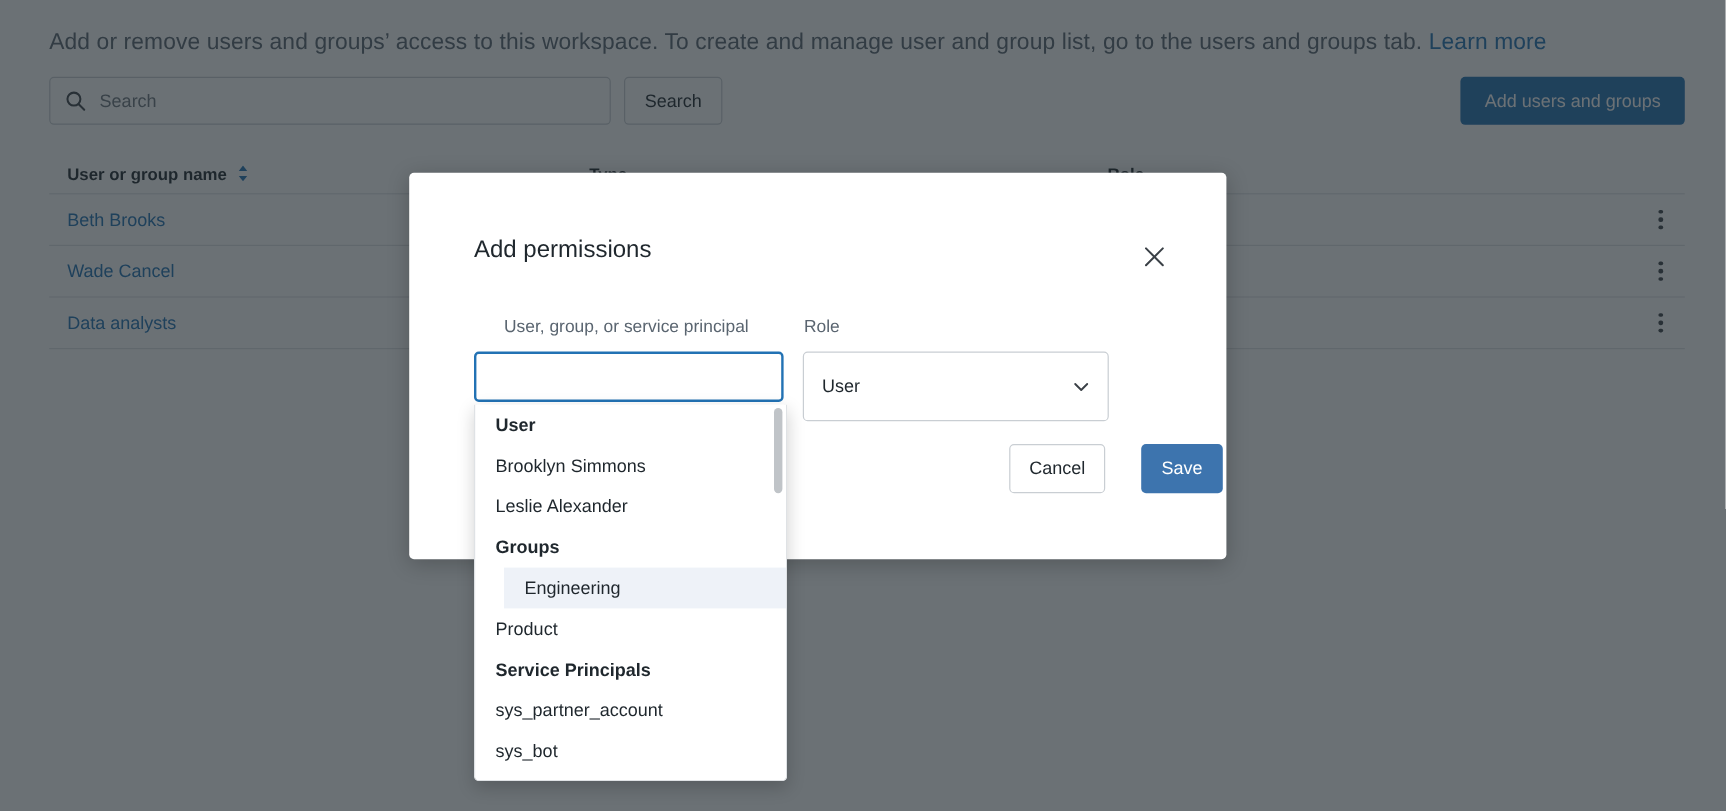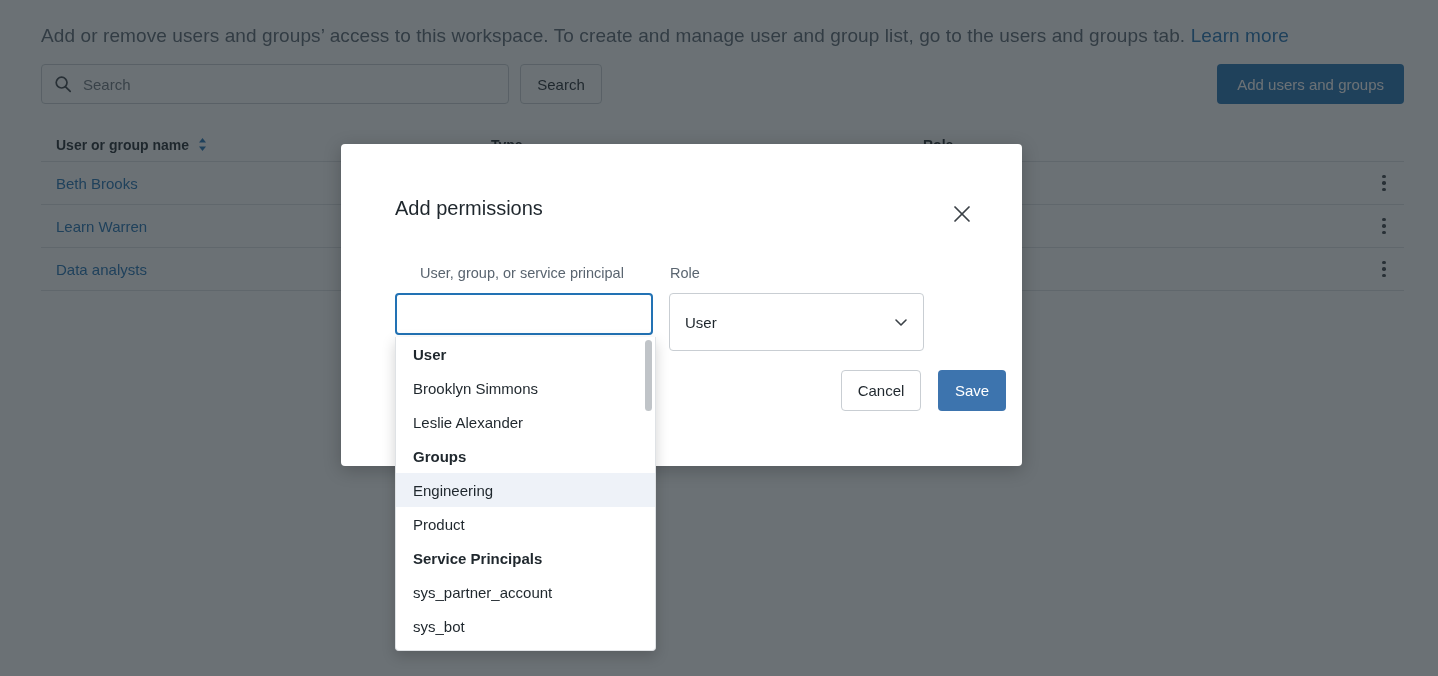--- a/index.html
+++ b/index.html
@@ -226,21 +226,21 @@
   }
   .role-select .val { font-size: 15px; color: #1f272d; }
   .chevron { width: 16px; height: 16px; color: #3b4147; }
   .chevron svg { display:block; }
 
   .modal-actions {
     position: absolute;
     left: 802px;
     top: 370px;
     display: flex;
-    gap: 17px;
+    gap: 30px;
     padding-left: 39px;
   }
   .btn-cancel {
     width: 80px; height: 41px;
     border: 1px solid #c9ced3;
     border-radius: 4px;
     background: #fff;
     font-size: 15px;
     color: #1f272d;
     font-family: "Liberation Sans", sans-serif;
@@ -283,20 +283,21 @@
     color: #1f272d;
     cursor: pointer;
     box-sizing: border-box;
   }
   .dd-item.header {
     font-weight: bold;
     cursor: default;
   }
   .dd-item.highlight {
     background: #eef2f8;
+    margin-left: 24px;
   }
   .dd-scroll-track {
     position: absolute;
     right: 3px;
     top: 3px;
     width: 7px;
     height: 308px;
     border-radius: 4px;
   }
   .dd-scroll-thumb {
@@ -358,21 +359,21 @@
       <div class="td-menu">
         <span class="kebab">
             <i></i>
             <i></i>
             <i></i>
           </span>
       </div>
     </div>
 
     <div class="trow">
-      <div class="td-name">Learn Warren</div>
+      <div class="td-name">Wade Cancel</div>
       <div class="td-type"></div>
       <div class="td-role">Admin</div>
       <div class="td-menu">
         <span class="kebab">
             <i></i>
             <i></i>
             <i></i>
           </span>
       </div>
     </div>

